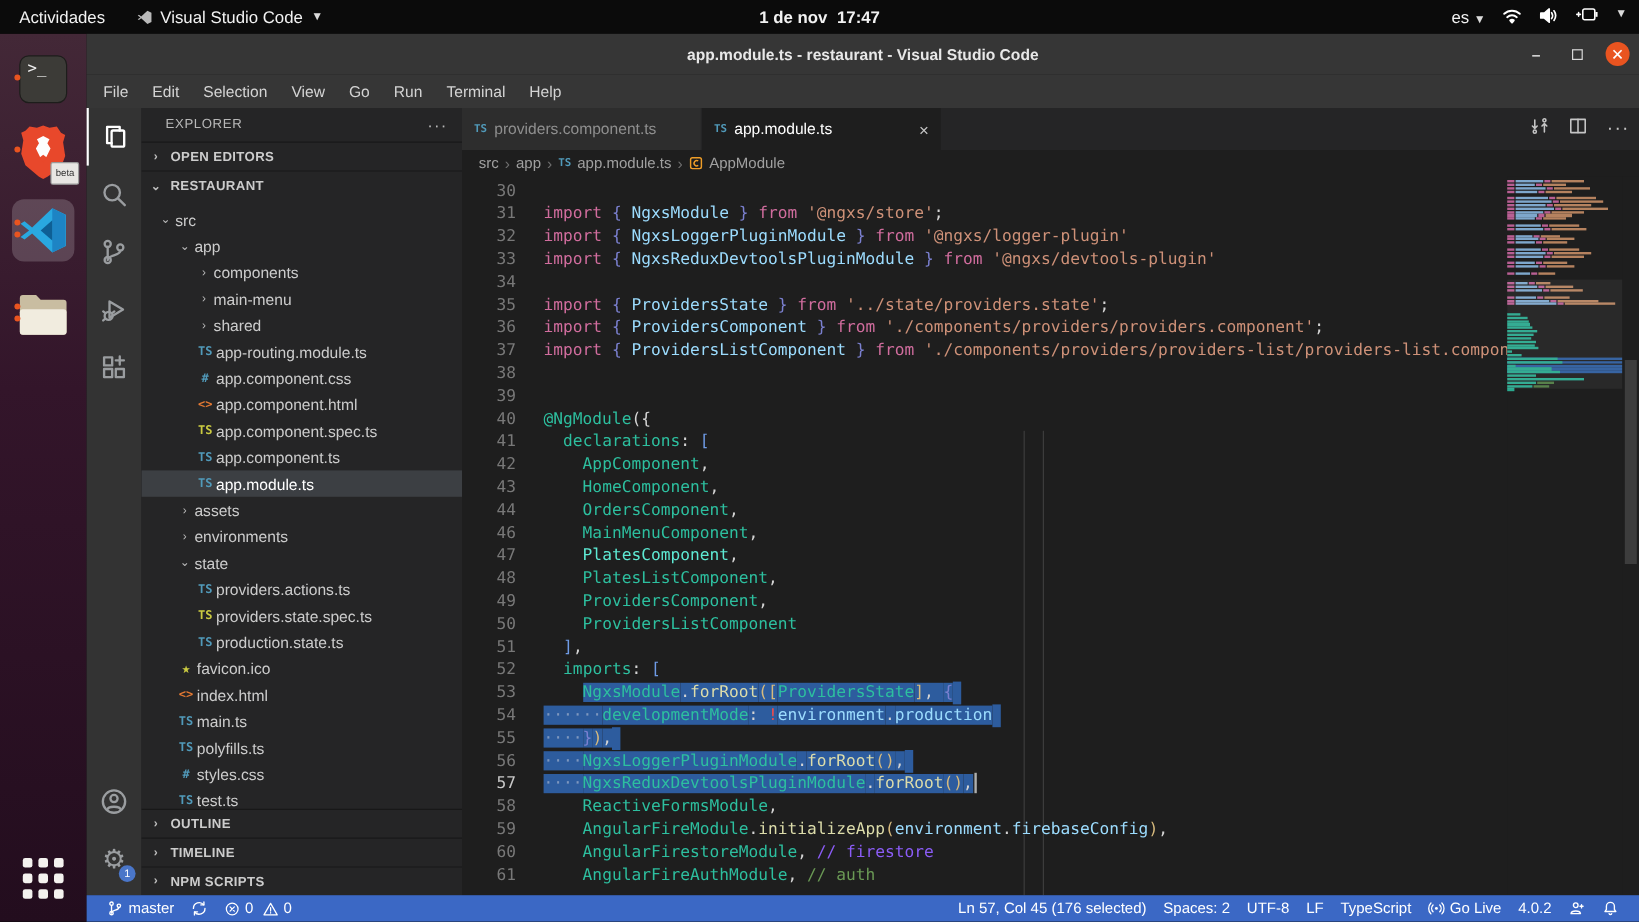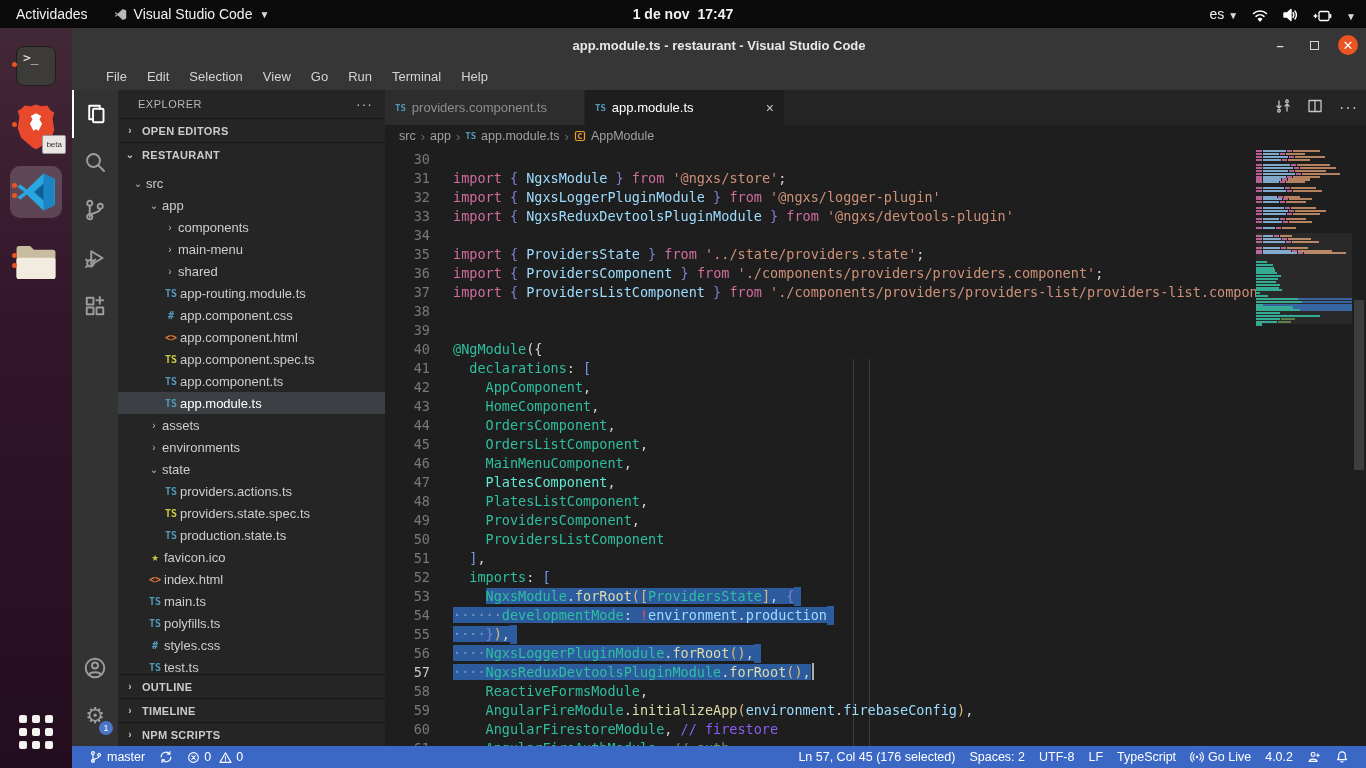--- a/index.html
+++ b/index.html
@@ -5,21 +5,21 @@
   * { margin:0; padding:0; box-sizing:border-box; }
   html,body { width:1366px; height:768px; overflow:hidden; background:#000;
     font-family:"Liberation Sans", sans-serif; }
 
   
   #topbar { position:absolute; left:0; top:0; width:1366px; height:28px;
     background:#0b0b0b; color:#f2f2f2; font-size:14px; display:flex; align-items:center; z-index:50; }
   #topbar .tb-left { display:flex; align-items:center; gap:26px; padding-left:16px; }
   #topbar .tb-appmenu { display:flex; align-items:center; gap:7px; }
   #topbar .tb-center { position:absolute; left:50%; transform:translateX(-50%); font-weight:700; display:flex; gap:8px;}
-  #topbar .tb-right { position:absolute; right:10px; display:flex; align-items:flex-end; gap:14px; }
+  #topbar .tb-right { position:absolute; right:10px; display:flex; align-items:flex-start; gap:14px; }
   .caret { font-size:10px; opacity:.9; }
   .tb-ico svg { display:block; }
 
   
   #dock { position:absolute; left:0; top:28px; width:72px; height:740px; z-index:40;
     background:linear-gradient(180deg,#432837 0%, #33152a 40%, #230d1e 100%); }
   .dock-item { position:absolute; left:10px; width:52px; height:52px; border-radius:10px;
     display:flex; align-items:center; justify-content:center; }
   .dock-item.active-tile { background:rgba(255,255,255,.18); }
   .dock-dots { position:absolute; left:2px; display:flex; flex-direction:column; gap:5px; }
@@ -34,21 +34,21 @@
   
   #vscode { position:absolute; left:72px; top:28px; width:1294px; height:740px; background:#1e1e1e; }
   #titlebar { position:absolute; left:0; top:0; width:100%; height:34px; background:#363636;
     color:#e8e8e8; font-size:13px; font-weight:700; display:flex; align-items:center; justify-content:center; }
   #win-controls { position:absolute; right:8px; top:0; height:34px; display:flex; align-items:center; gap:14px; }
   .wc { color:#d8d8d8; width:20px; height:20px; display:flex; align-items:center; justify-content:center; }
   .wc-restore i { width:9px; height:9px; border:1px solid #d8d8d8; display:block; }
   .wc-close { background:#e95420; border-radius:50%; color:#fff; font-size:13px; font-weight:400; }
 
   #menubar { position:absolute; left:0; top:34px; width:100%; height:28px; background:#363636;
-    display:flex; align-items:center; padding-left:24px; }
+    display:flex; align-items:center; padding-left:4px; }
   .menu-item { color:#d4d4d4; font-size:13px; padding:0 10px; height:100%; display:flex; align-items:center; }
 
   #main { position:absolute; left:0; top:62px; width:100%; height:656px; display:flex; }
 
   
   #activitybar { width:46px; height:100%; background:#333333; position:relative; flex:none; }
   .ab-icon { width:46px; height:48px; display:flex; align-items:center; justify-content:center; color:#9a9da0; position:relative; }
   .ab-icon.active { color:#ffffff; border-left:2px solid #fff; }
   .ab-bottom { position:absolute; bottom:6px; left:0; width:46px; }
   .ab-badge { position:absolute; right:5px; bottom:5px; background:#4a76c9; color:#fff; font-size:9px;
@@ -416,21 +416,20 @@
             <div class="cline"><span class="lnum">35</span><span class="ltxt"><span style="color: rgb(209, 109, 158);">import </span><span style="color: rgb(123, 128, 208);">{ </span><span style="color: rgb(156, 220, 254);">ProvidersState</span><span style="color: rgb(123, 128, 208);"> } </span><span style="color: rgb(209, 109, 158);">from </span><span style="color: rgb(206, 145, 120);">'../state/providers.state'</span><span style="color: rgb(212, 212, 212);">;</span></span></div>
             <div class="cline"><span class="lnum">36</span><span class="ltxt"><span style="color: rgb(209, 109, 158);">import </span><span style="color: rgb(123, 128, 208);">{ </span><span style="color: rgb(156, 220, 254);">ProvidersComponent</span><span style="color: rgb(123, 128, 208);"> } </span><span style="color: rgb(209, 109, 158);">from </span><span style="color: rgb(206, 145, 120);">'./components/providers/providers.component'</span><span style="color: rgb(212, 212, 212);">;</span></span></div>
             <div class="cline"><span class="lnum">37</span><span class="ltxt"><span style="color: rgb(209, 109, 158);">import </span><span style="color: rgb(123, 128, 208);">{ </span><span style="color: rgb(156, 220, 254);">ProvidersListComponent</span><span style="color: rgb(123, 128, 208);"> } </span><span style="color: rgb(209, 109, 158);">from </span><span style="color: rgb(206, 145, 120);">'./components/providers/providers-list/providers-list.component'</span><span style="color: rgb(212, 212, 212);">;</span></span></div>
             <div class="cline"><span class="lnum">38</span><span class="ltxt"></span></div>
             <div class="cline"><span class="lnum">39</span><span class="ltxt"></span></div>
             <div class="cline"><span class="lnum">40</span><span class="ltxt"><span style="color: rgb(45, 191, 159);">@NgModule</span><span style="color: rgb(212, 212, 212);">({</span></span></div>
             <div class="cline"><span class="lnum">41</span><span class="ltxt"><span style="color: rgb(212, 212, 212);">  </span><span style="color: rgb(45, 191, 159);">declarations</span><span style="color: rgb(212, 212, 212);">: </span><span style="color: rgb(111, 155, 230);">[</span></span></div>
             <div class="cline"><span class="lnum">42</span><span class="ltxt"><span style="color: rgb(212, 212, 212);">    </span><span style="color: rgb(45, 191, 159);">AppComponent</span><span style="color: rgb(212, 212, 212);">,</span></span></div>
             <div class="cline"><span class="lnum">43</span><span class="ltxt"><span style="color: rgb(212, 212, 212);">    </span><span style="color: rgb(45, 191, 159);">HomeComponent</span><span style="color: rgb(212, 212, 212);">,</span></span></div>
             <div class="cline"><span class="lnum">44</span><span class="ltxt"><span style="color: rgb(212, 212, 212);">    </span><span style="color: rgb(45, 191, 159);">OrdersComponent</span><span style="color: rgb(212, 212, 212);">,</span></span></div>
-            <div class="cline"><span class="lnum">45</span><span class="ltxt"><span style="color: rgb(212, 212, 212);">    </span><span style="color: rgb(45, 191, 159);">OrdersListComponent</span><span style="color: rgb(212, 212, 212);">,</span></span></div>
             <div class="cline"><span class="lnum">46</span><span class="ltxt"><span style="color: rgb(212, 212, 212);">    </span><span style="color: rgb(45, 191, 159);">MainMenuComponent</span><span style="color: rgb(212, 212, 212);">,</span></span></div>
             <div class="cline"><span class="lnum">47</span><span class="ltxt"><span style="color: rgb(212, 212, 212);">    </span><span style="color: #5eead4;">PlatesComponent</span><span style="color: rgb(212, 212, 212);">,</span></span></div>
             <div class="cline"><span class="lnum">48</span><span class="ltxt"><span style="color: rgb(212, 212, 212);">    </span><span style="color: rgb(45, 191, 159);">PlatesListComponent</span><span style="color: rgb(212, 212, 212);">,</span></span></div>
             <div class="cline"><span class="lnum">49</span><span class="ltxt"><span style="color: rgb(212, 212, 212);">    </span><span style="color: rgb(45, 191, 159);">ProvidersComponent</span><span style="color: rgb(212, 212, 212);">,</span></span></div>
             <div class="cline"><span class="lnum">50</span><span class="ltxt"><span style="color: rgb(212, 212, 212);">    </span><span style="color: rgb(45, 191, 159);">ProvidersListComponent</span></span></div>
             <div class="cline"><span class="lnum">51</span><span class="ltxt"><span style="color: rgb(212, 212, 212);">  </span><span style="color: rgb(111, 155, 230);">]</span><span style="color: rgb(212, 212, 212);">,</span></span></div>
             <div class="cline"><span class="lnum">52</span><span class="ltxt"><span style="color: rgb(212, 212, 212);">  </span><span style="color: rgb(45, 191, 159);">imports</span><span style="color: rgb(212, 212, 212);">: </span><span style="color: rgb(111, 155, 230);">[</span></span></div>
             <div class="cline"><span class="lnum">53</span><span class="ltxt"><span style="color: rgb(212, 212, 212);">    </span><span style="color: rgb(45, 191, 159); background: rgb(45, 92, 158);">NgxsModule</span><span style="color: rgb(212, 212, 212); background: rgb(45, 92, 158);">.</span><span style="color: rgb(220, 220, 170); background: rgb(45, 92, 158);">forRoot</span><span style="color: rgb(215, 186, 125); background: rgb(45, 92, 158);">([</span><span style="color: rgb(45, 191, 159); background: rgb(45, 92, 158);">ProvidersState</span><span style="color: rgb(215, 186, 125); background: rgb(45, 92, 158);">]</span><span style="color: rgb(212, 212, 212); background: rgb(45, 92, 158);">, </span><span style="color: rgb(123, 128, 208); background: rgb(45, 92, 158);">{</span><span class="nub" style="background: rgb(45, 92, 158);"></span></span></div>
             <div class="cline"><span class="lnum">54</span><span class="ltxt"><span style="color: rgb(126, 151, 190); background: rgb(45, 92, 158);">······</span><span style="color: rgb(45, 191, 159); background: rgb(45, 92, 158);">developmentMode</span><span style="color: rgb(212, 212, 212); background: rgb(45, 92, 158);">: </span><span style="color: rgb(241, 76, 76); background: rgb(45, 92, 158);">!</span><span style="color: rgb(156, 220, 254); background: rgb(45, 92, 158);">environment</span><span style="color: rgb(212, 212, 212); background: rgb(45, 92, 158);">.</span><span style="color: rgb(156, 220, 254); background: rgb(45, 92, 158);">production</span><span class="nub" style="background: rgb(45, 92, 158);"></span></span></div>
             <div class="cline"><span class="lnum">55</span><span class="ltxt"><span style="color: rgb(126, 151, 190); background: rgb(45, 92, 158);">····</span><span style="color: rgb(123, 128, 208); background: rgb(45, 92, 158);">}</span><span style="color: rgb(215, 186, 125); background: rgb(45, 92, 158);">)</span><span style="color: rgb(212, 212, 212); background: rgb(45, 92, 158);">,</span><span class="nub" style="background: rgb(45, 92, 158);"></span></span></div>

